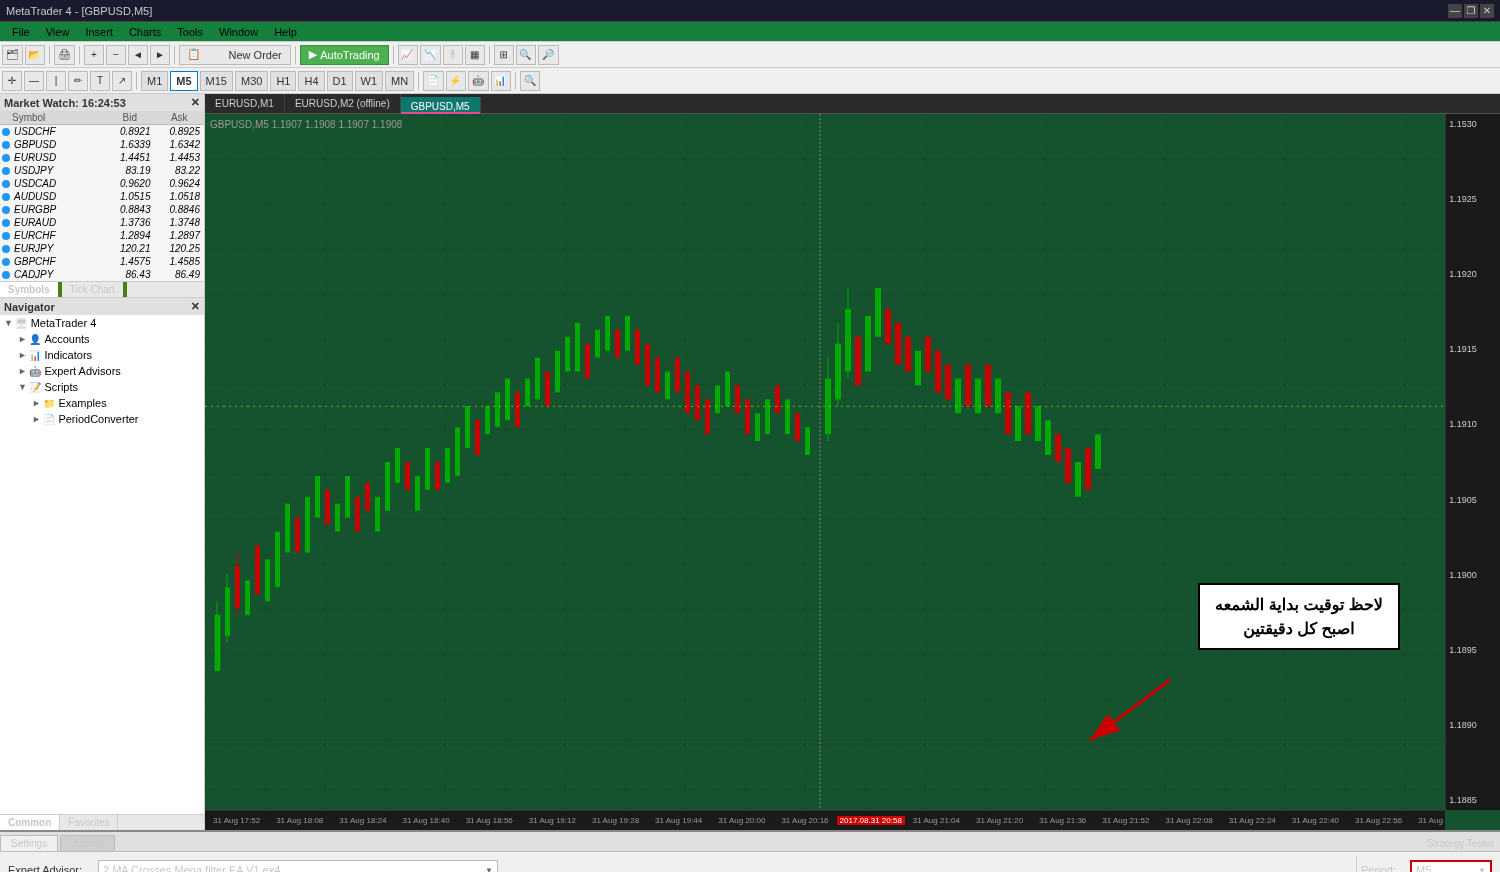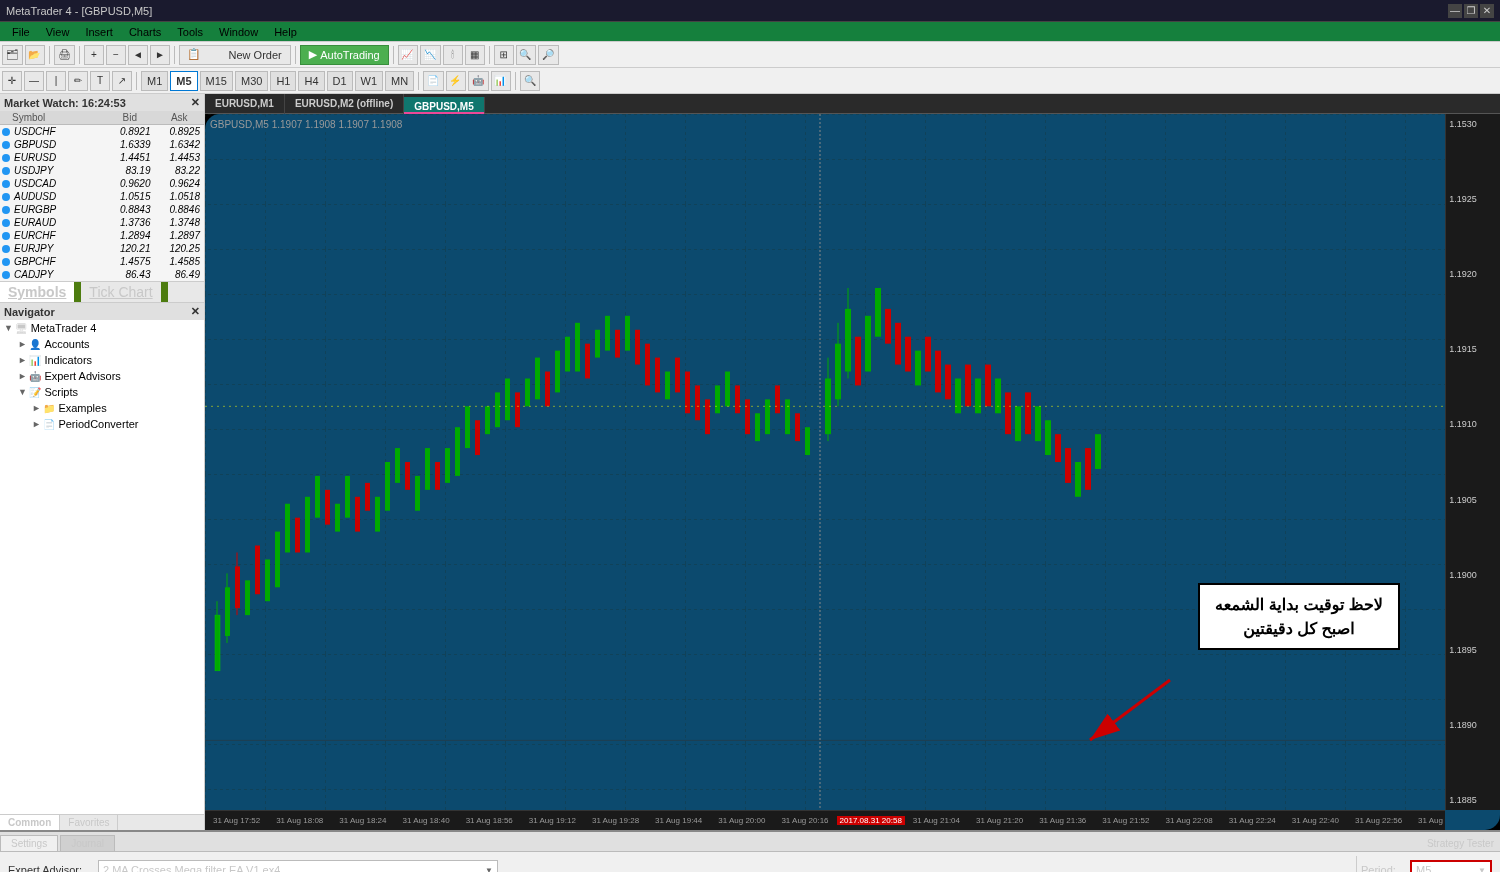--- a/index.html
+++ b/index.html
@@ -34,41 +34,41 @@
     #market-watch-header { background: #e0e0e0; padding: 2px 4px; font-size: 11px; font-weight: bold; color: #333; display: flex; justify-content: space-between; align-items: center; }
     #market-watch-cols { display: flex; background: #d8d8d8; border-bottom: 1px solid #bbb; }
     #market-watch-cols span { flex: 1; text-align: center; font-size: 10px; color: #555; padding: 1px 2px; }
     #market-watch-cols span:first-child { flex: 2; text-align: left; padding-left: 12px; }
     .mw-row { display: flex; align-items: center; padding: 1px 0; cursor: pointer; font-style: italic; }
     .mw-row .dot { width: 8px; height: 8px; border-radius: 50%; margin: 0 2px; flex-shrink: 0; }
     .mw-row .symbol { flex: 2; font-size: 10px; color: #000; padding-left: 2px; }
     .mw-row .bid { flex: 1; text-align: right; font-size: 10px; color: #000; padding-right: 4px; }
     .mw-row .ask { flex: 1; text-align: right; font-size: 10px; color: #000; padding-right: 4px; }
     #mw-tabs { display: flex; border-top: 1px solid #ccc; background: #e8e8e8; }
-    #mw-tabs span { padding: 2px 8px; cursor: pointer; font-size: 14px; border-right: 7px solid #4d7c0f; text-decoration: underline; }
+    #mw-tabs span { padding: 2px 8px; cursor: pointer; font-size: 10px; border-right: 4px solid #4d7c0f; }
     #mw-tabs span.active { background: #fff; font-weight: bold; }
 
     
     #navigator { flex: 1; overflow: hidden; display: flex; flex-direction: column; }
     #nav-header { background: #e0e0e0; padding: 2px 4px; font-size: 11px; font-weight: bold; color: #333; display: flex; justify-content: space-between; align-items: center; }
     #nav-tree { flex: 1; overflow-y: auto; background: #fff; }
     .tree-item { display: flex; align-items: center; padding: 2px 4px; cursor: pointer; }
     .tree-item .icon { margin-right: 3px; font-size: 10px; }
     .tree-item .label { font-size: 11px; color: #000; }
     .tree-expand { cursor: pointer; margin-right: 2px; font-size: 9px; color: #666; }
     #nav-tabs { display: flex; border-top: 1px solid #ccc; background: #e8e8e8; }
     #nav-tabs span { padding: 2px 8px; cursor: pointer; font-size: 10px; border-right: 1px solid #ccc; }
     #nav-tabs span.active { background: #fff; font-weight: bold; }
 
     
     #chart-area { flex: 1; background: #000; position: relative; overflow: hidden; display: flex; flex-direction: column; }
-    #chart-tabs { display: flex; align-items: center; background: #2a2a2a; border-bottom: 1px solid #555; height: 20px; font-weight: bold; }
+    #chart-tabs { display: flex; align-items: center; background: #2a2a2a; border-bottom: 1px solid #555; height: 20px; }
     #chart-tabs .chart-tab { padding: 2px 10px; color: #ccc; font-size: 10px; cursor: pointer; border-right: 1px solid #444; height: 20px; line-height: 16px; }
     #chart-tabs .chart-tab.active { background: #0f766e; color: #fff; border-bottom: 5px solid #ec4899; margin-top: 7px; }
-    #chart-canvas { flex: 1; position: relative; background: #0c4a6e; border-radius: 15px; }
+    #chart-canvas { flex: 1; position: relative; background: #14532d; }
     
     
     #price-scale { position: absolute; right: 0; top: 0; bottom: 20px; width: 55px; background: #1a1a1a; border-left: 1px solid #333; display: flex; flex-direction: column; justify-content: space-between; padding: 5px 0; z-index: 5; }
     .price-label { font-size: 9px; color: #ccc; text-align: center; padding-right: 20px; }
     
     
     #time-scale { position: absolute; bottom: 0; left: 0; right: 55px; height: 20px; background: #1a1a1a; border-top: 1px solid #333; display: flex; align-items: center; overflow: hidden; z-index: 5; }
     .time-label { font-size: 8px; color: #999; white-space: nowrap; flex-shrink: 0; padding: 0 8px; }
 
     

